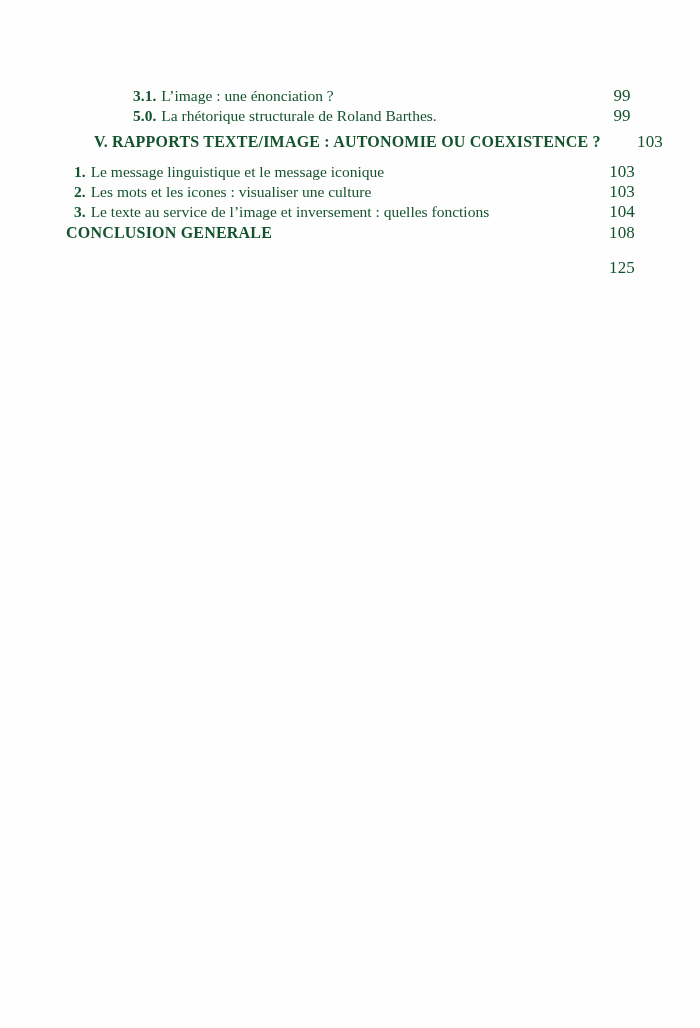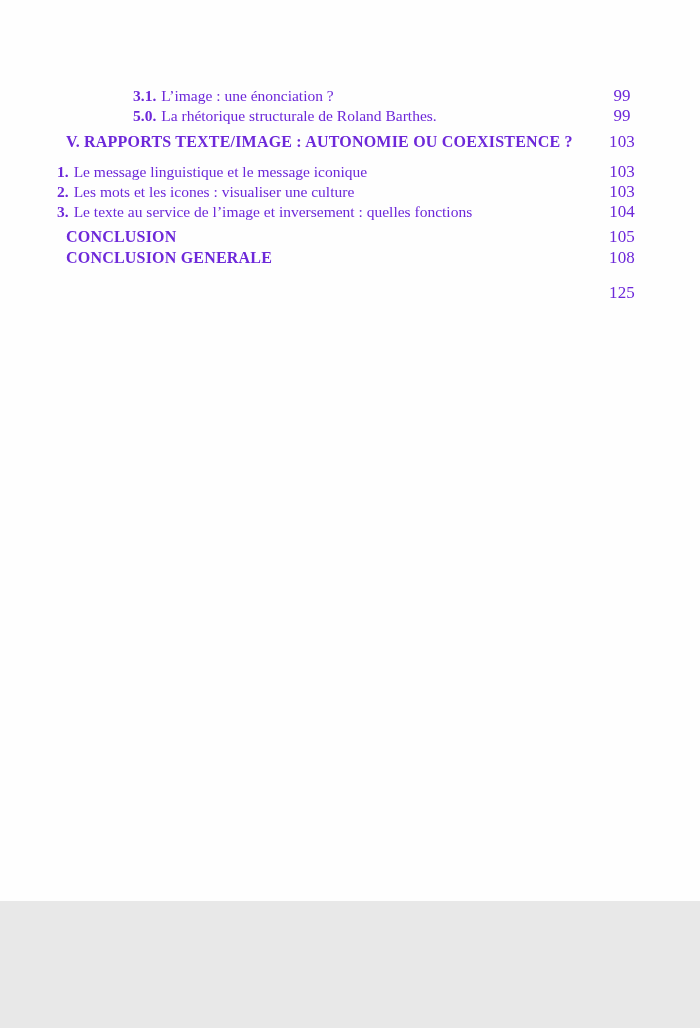--- a/index.html
+++ b/index.html
@@ -3,24 +3,24 @@
 <meta charset="utf-8">
 <style>
   html, body {
     margin: 0;
     padding: 0;
     background: #e8e8e8;
   }
   .page {
     position: relative;
     width: 700px;
-    height: 901px;
+    height: 1028px;
     margin: 0 auto;
     background: #fefefe;
-    color: #6d28d9;
+    color: #14532d;
     font-family: "Liberation Serif", "DejaVu Serif", serif;
     overflow: hidden;
   }
   .toc {
     position: absolute;
     top: 86px;
     left: 0;
     right: 0;
   }
   .row {
@@ -36,30 +36,30 @@
   .row .num {
     position: absolute;
     left: 598px;
     top: 0;
     width: 48px;
     text-align: center;
     font-weight: normal;
     font-size: 17px;
   }
   .lvl2 { padding-left: 133px; }
-  .lvl1 { padding-left: 57px; }
+  .lvl1 { padding-left: 74px; }
   .lvl0 {
     padding-left: 66px;
     font-weight: bold;
     font-size: 16px;
     line-height: 21px;
     letter-spacing: 0.2px;
   }
   
-  .mt5  { margin-top: 5px; }
+  .mt5  { margin-top: 5px; margin-left: 28px; }
   .mt10 { margin-top: 10px; }
   .mt4  { margin-top: 4px; }
   .mt18 { }
   .mt14 { margin-top: 14px; }
   
   .num-d5  { top: 5px; }
   .num-d8  { top: 8px; }
   .num-d11 { top: 11px; }
 </style>
 </head>
@@ -92,24 +92,20 @@
     <div class="row lvl1">
       <span class="prefix">2.</span><span class="label">Les mots et les icones : visualiser une culture</span>
       <span class="num">103</span>
     </div>
 
     <div class="row lvl1">
       <span class="prefix">3.</span><span class="label">Le texte au service de l’image et inversement : quelles fonctions</span>
       <span class="num num-d5">104</span>
     </div>
 
-    <div class="row lvl0 mt4">
-      <span class="label">CONCLUSION</span>
-      <span class="num num-d11">105</span>
-    </div>
 
     <div class="row lvl0 mt18">
       <span class="label">CONCLUSION GENERALE</span>
       <span class="num">108</span>
     </div>
 
     <div class="row lvl0 mt14">
       <span class="num">125</span>
     </div>
 

